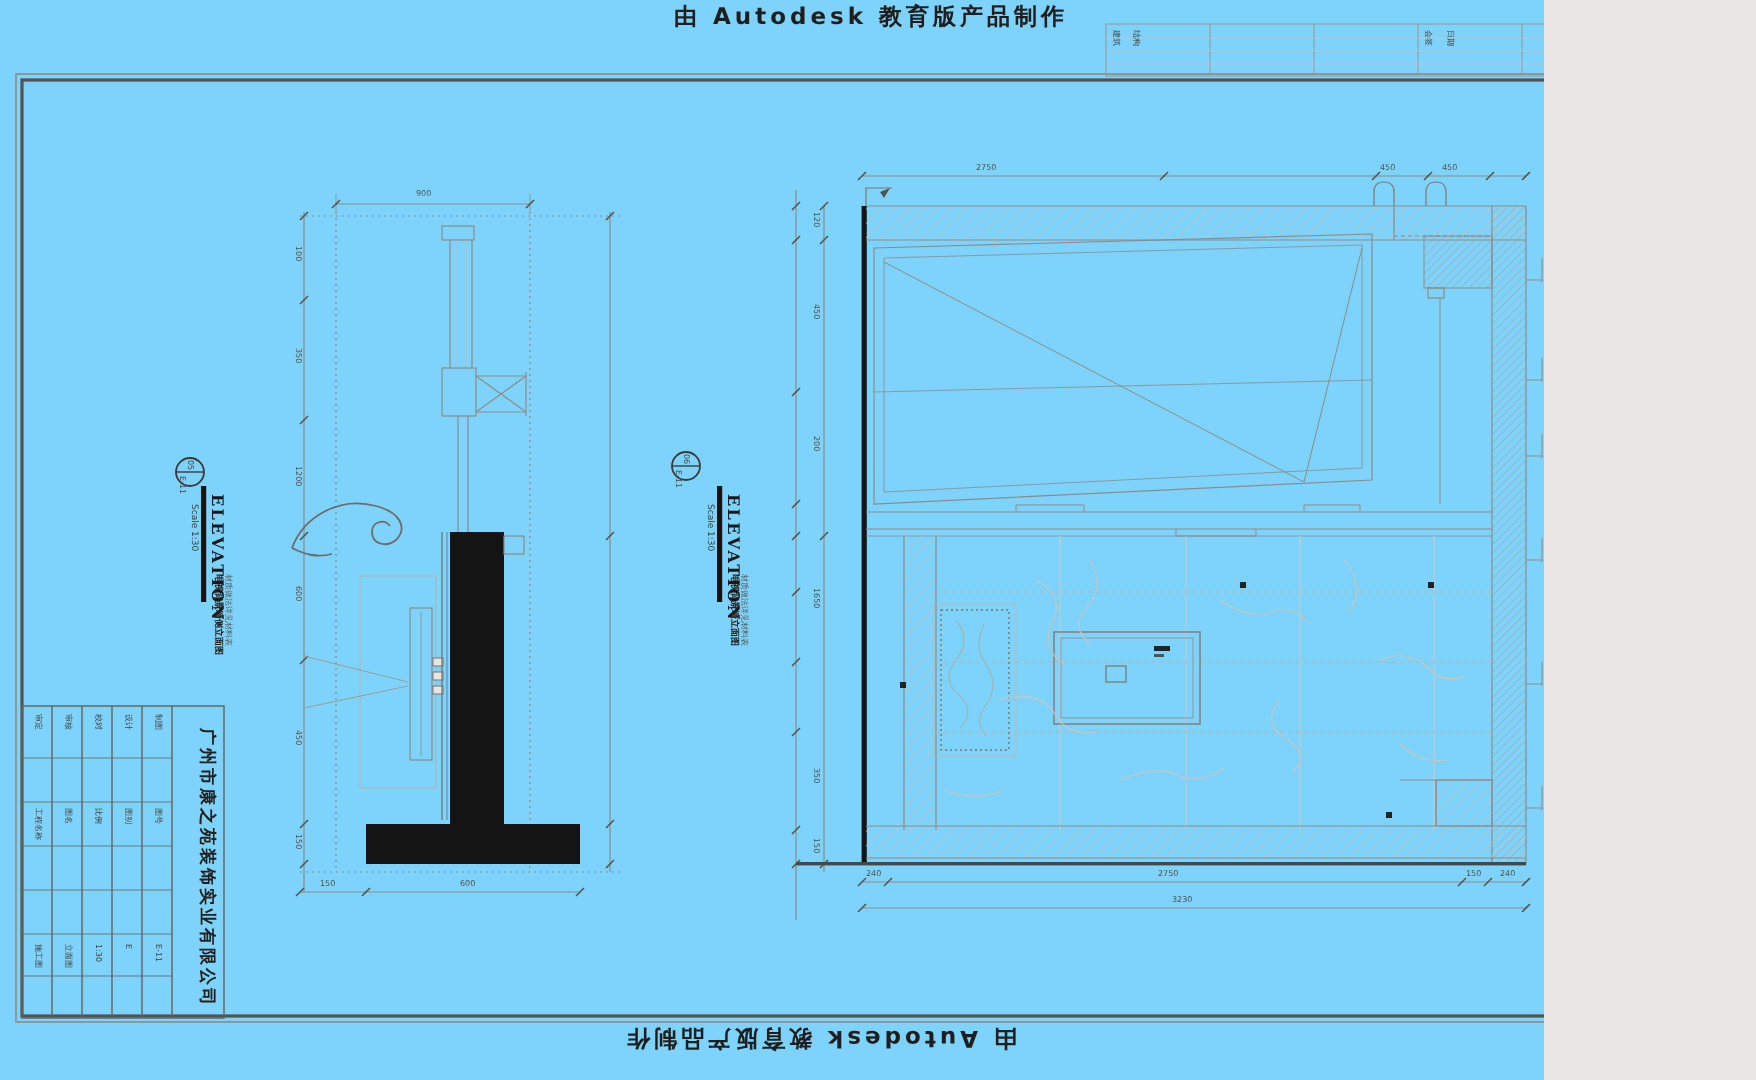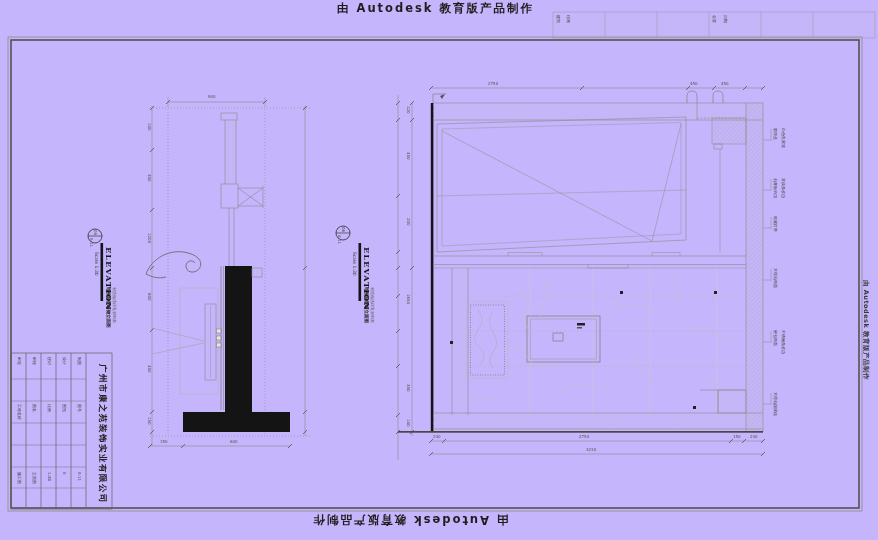--- a/index.html
+++ b/index.html
@@ -1,16 +1,16 @@
 <!DOCTYPE html>
 <html><head>
 <meta charset="utf-8">
 <style>
   html,body{margin:0;padding:0;background:#e9e7e4;}
-  #page{position:relative;width:878px;height:540px;background:#c4b5fd;overflow:hidden;
+  #page{position:relative;width:772px;height:540px;background:#7dd3fc;overflow:hidden;
         font-family:"DejaVu Sans","Liberation Sans",sans-serif;color:#2a2a2a;}
   #linework{position:absolute;left:0;top:0;}
   .t{position:absolute;white-space:nowrap;line-height:1;}
   .r90{transform:rotate(90deg);transform-origin:0 0;}
   .r180{transform:rotate(180deg);}
   .f4{font-size:4px;color:#4a473f;}
   .wm{font-size:11.5px;font-weight:bold;letter-spacing:2px;color:#1f1e1c;}
   .wm-side{font-size:6.5px;font-weight:bold;letter-spacing:.5px;color:#3a3834;}
   .etitle{font-size:8px;font-weight:bold;letter-spacing:1.2px;color:#171717;font-family:"DejaVu Serif","Liberation Serif",serif;}
   .escale{font-size:4.5px;color:#44413b;}

